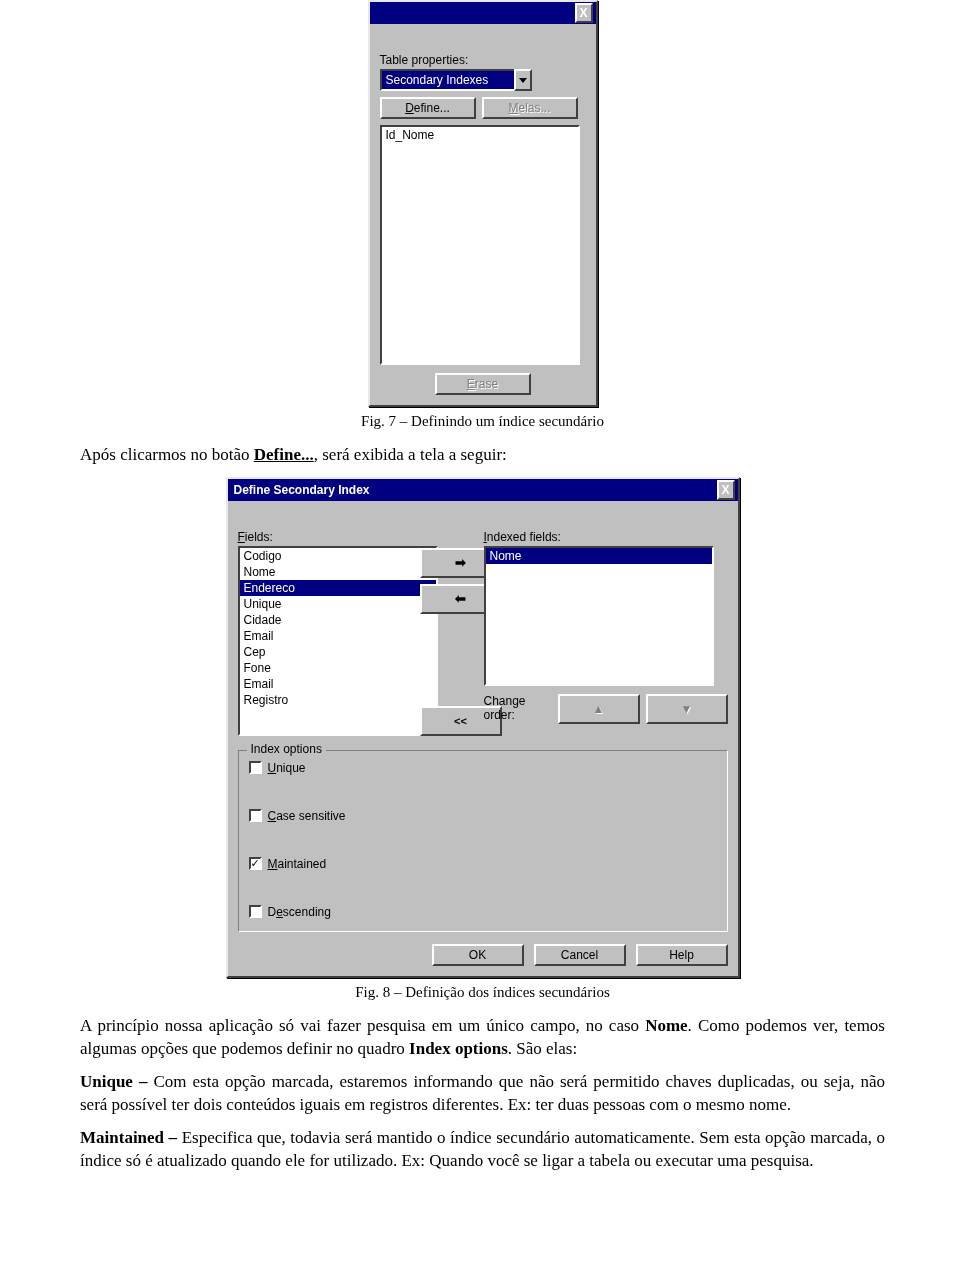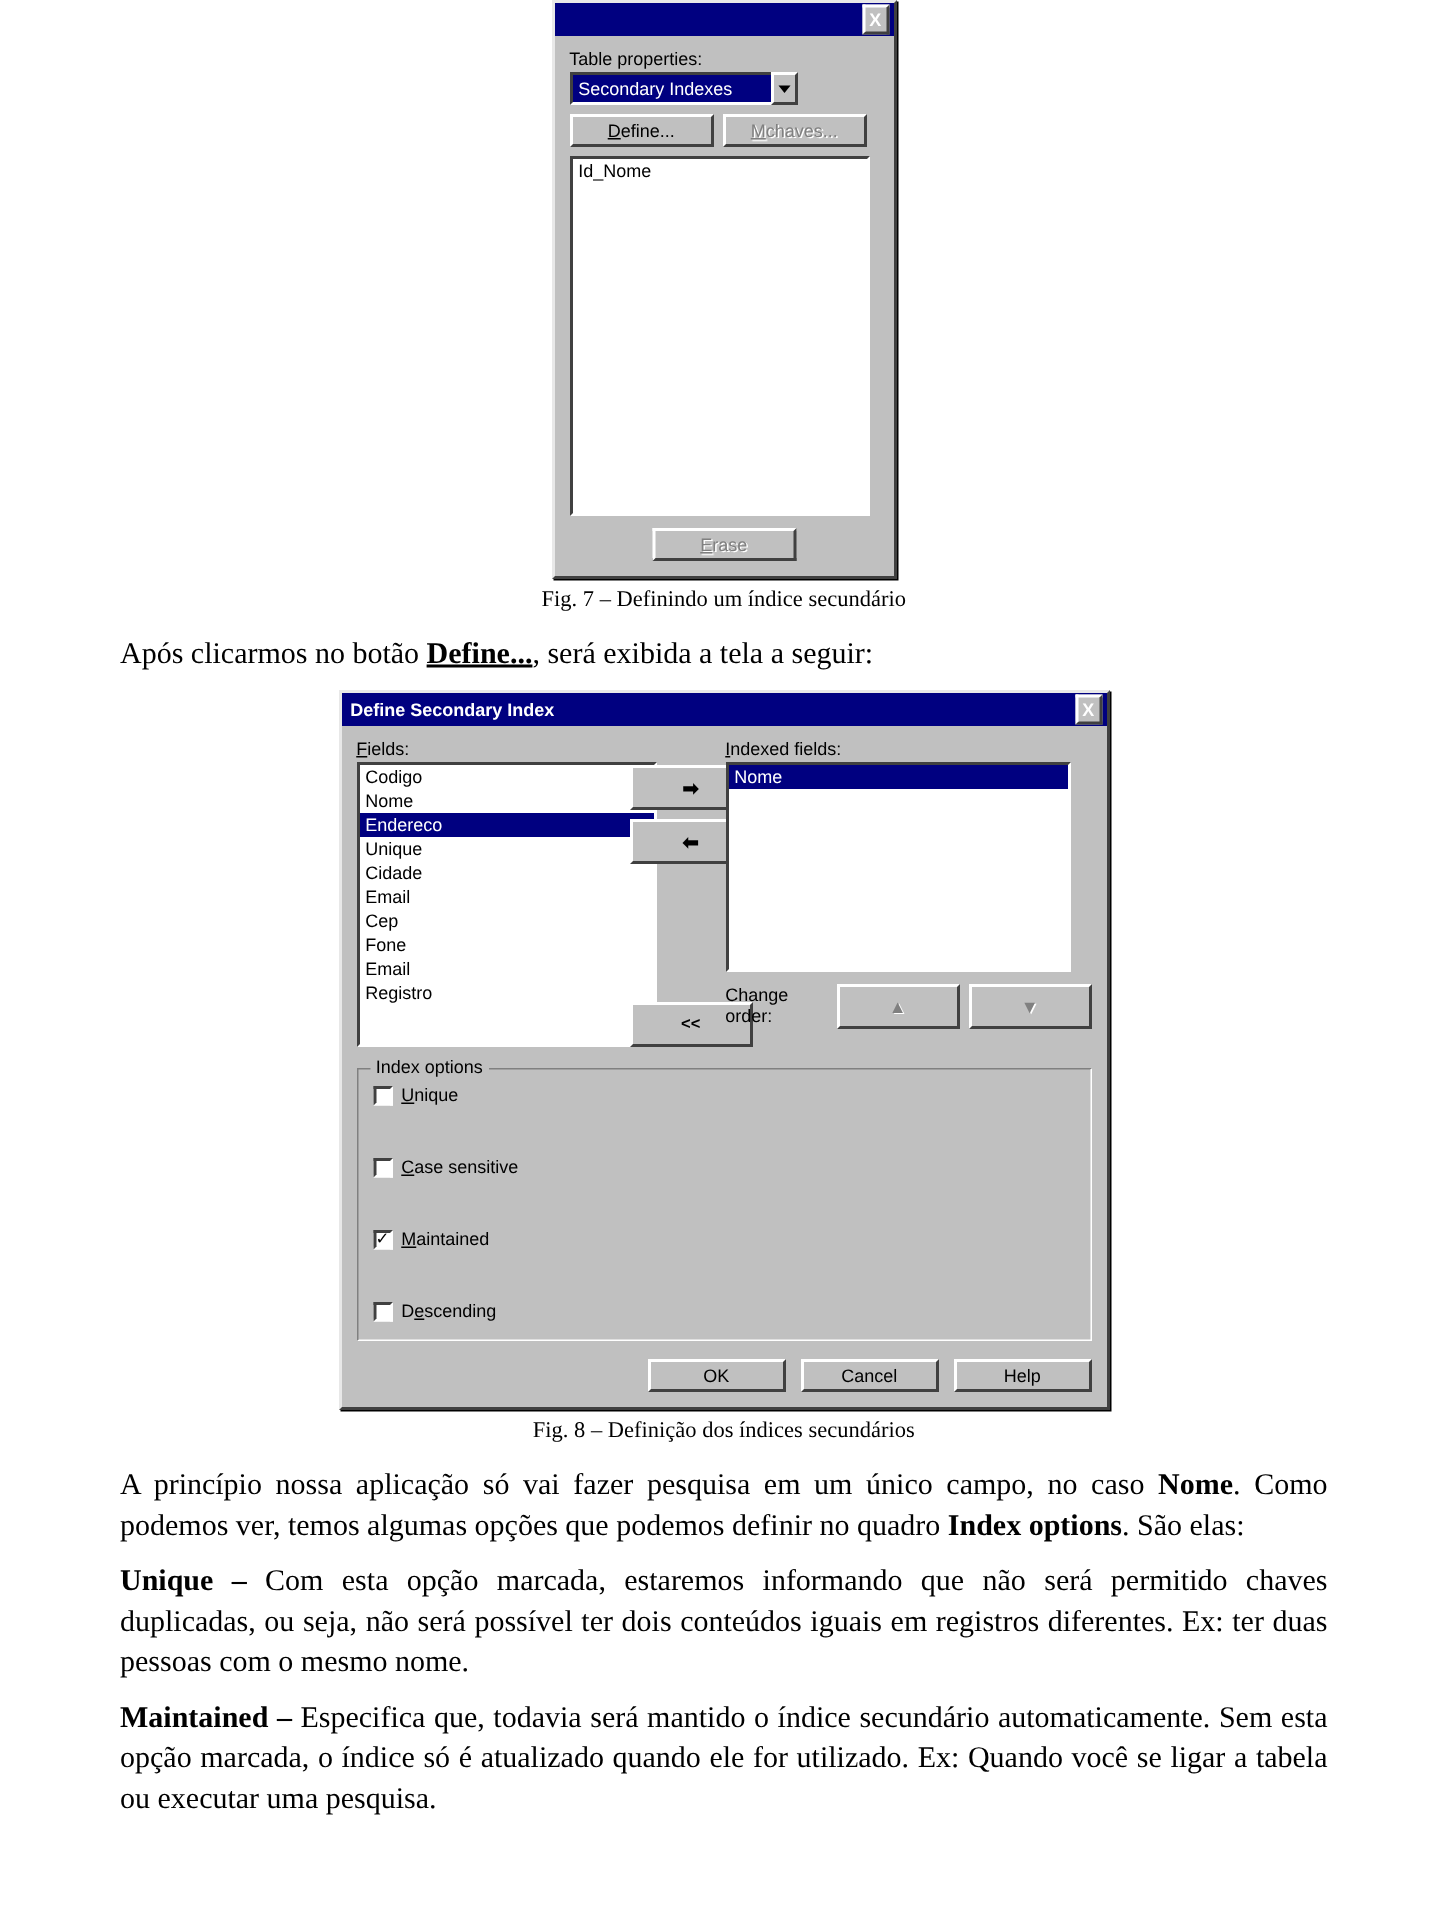--- a/index.html
+++ b/index.html
@@ -16,21 +16,21 @@
   }
   .center {
     text-align: center;
   }
   .caption {
     font-family: "Times New Roman", Times, serif;
     font-size: 15px;
     margin: 6px 0 14px 0;
   }
   .bodytext {
-    font-size: 20px;
+    font-size: 17px;
     line-height: 1.35;
     text-align: justify;
     margin: 10px 0;
   }
   .bold { font-weight: bold; }
   .under { text-decoration: underline; }
 
   
   .win {
     display: inline-block;
@@ -54,20 +54,21 @@
     align-items: center;
     justify-content: space-between;
     height: 18px;
   }
   .titlebar-text {
     white-space: nowrap;
     overflow: hidden;
   }
   .dlg-body {
     padding: 8px 10px 10px 10px;
+    margin-top: 21px;
   }
   .win-btn {
     background: #c0c0c0;
     border: 2px solid;
     border-top-color: #fff;
     border-left-color: #fff;
     border-right-color: #404040;
     border-bottom-color: #404040;
     font-family: inherit;
     font-size: 12px;
@@ -276,21 +277,21 @@
           <span>Table properties:</span>
         </div>
         <div class="combo">
           <div class="combo-field">Secondary Indexes</div>
           <div class="combo-arrow">
               <div class="tri-down"></div>
             </div>
         </div>
         <div class="btnrow">
           <span class="std-btn" style="min-width:84px"><span class="u">D</span><span>efine...</span></span>
-          <span class="std-btn disabled" style="min-width:84px"><span class="u">M</span><span>chaves...</span></span>
+          <span class="std-btn disabled" style="min-width:84px"><span class="u">M</span><span>elas...</span></span>
         </div>
         <div class="sunken listbox">
           <div class="list-item">Id_Nome</div>
         </div>
         <div class="erase-row">
           <span class="std-btn disabled" style="min-width:84px"><span class="u">E</span><span>rase</span></span>
         </div>
       </div>
     </div>
   </div>

